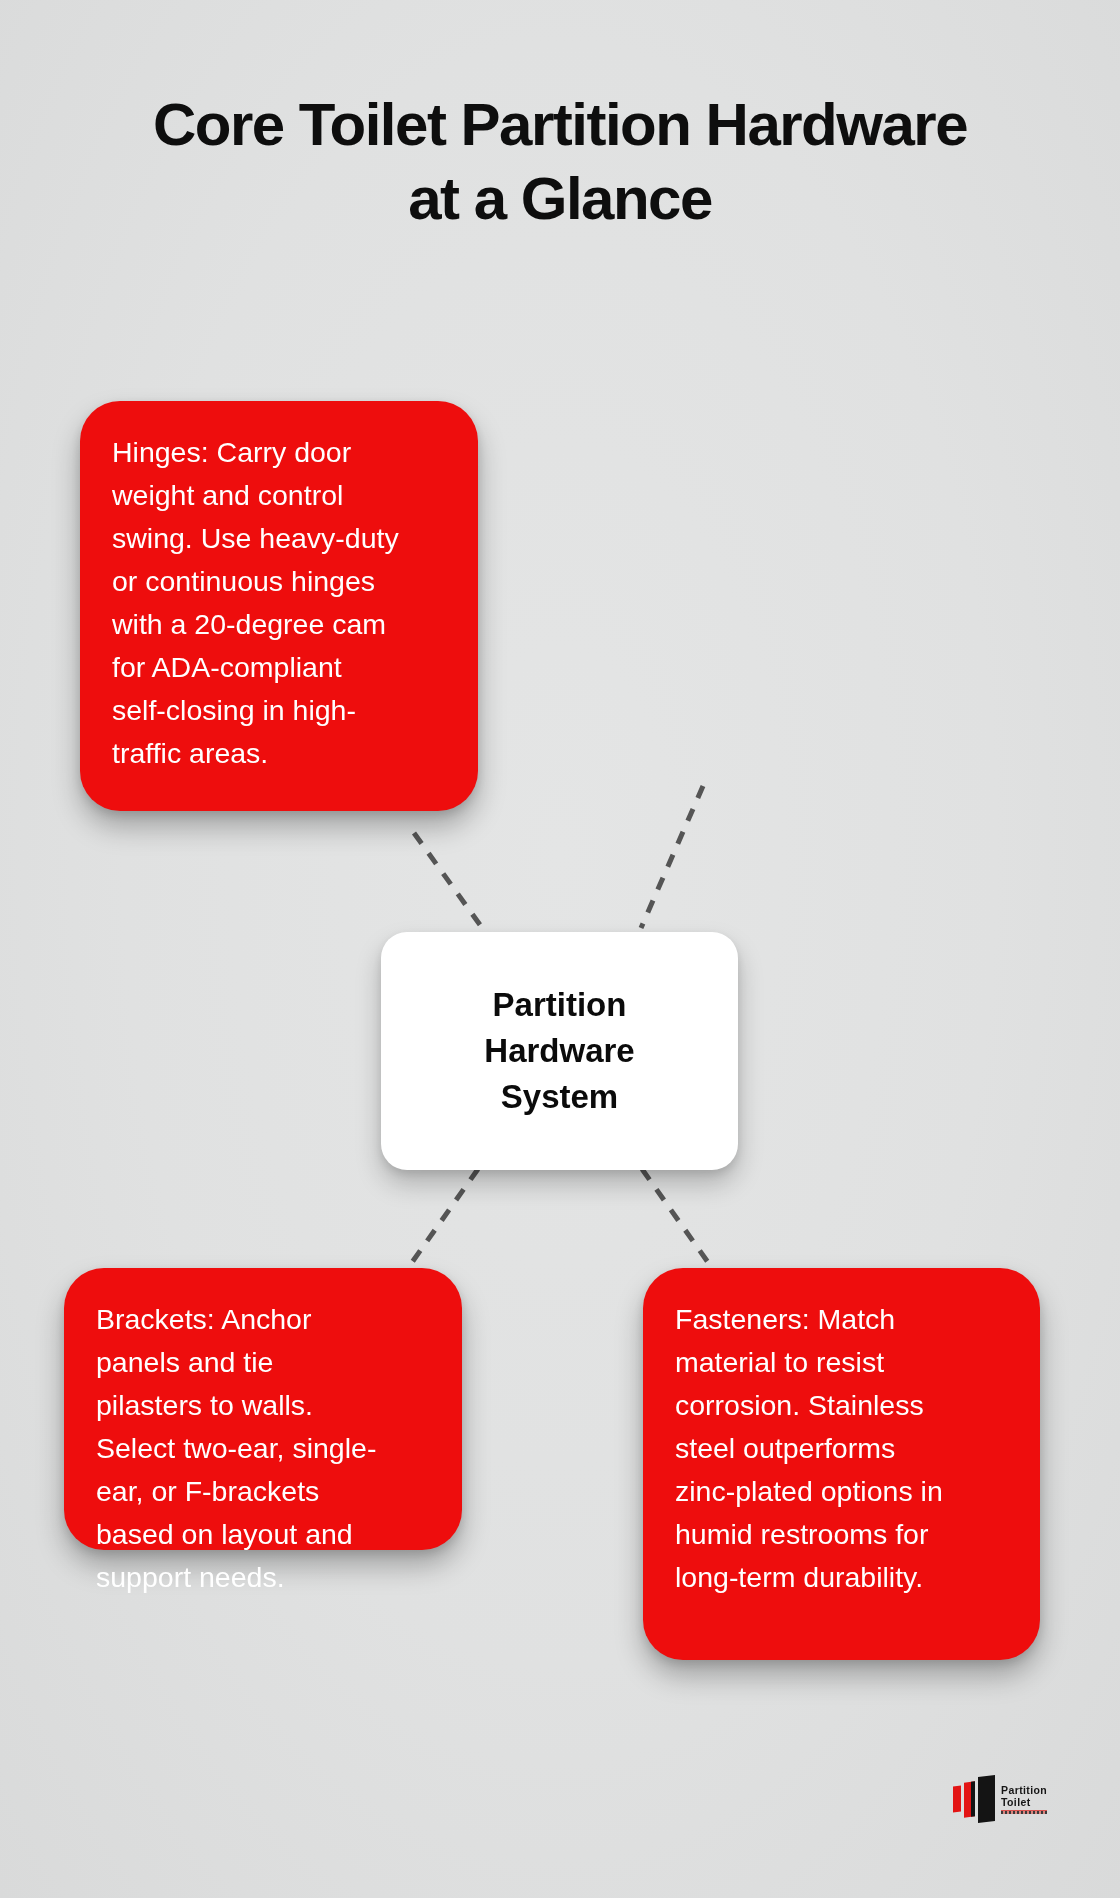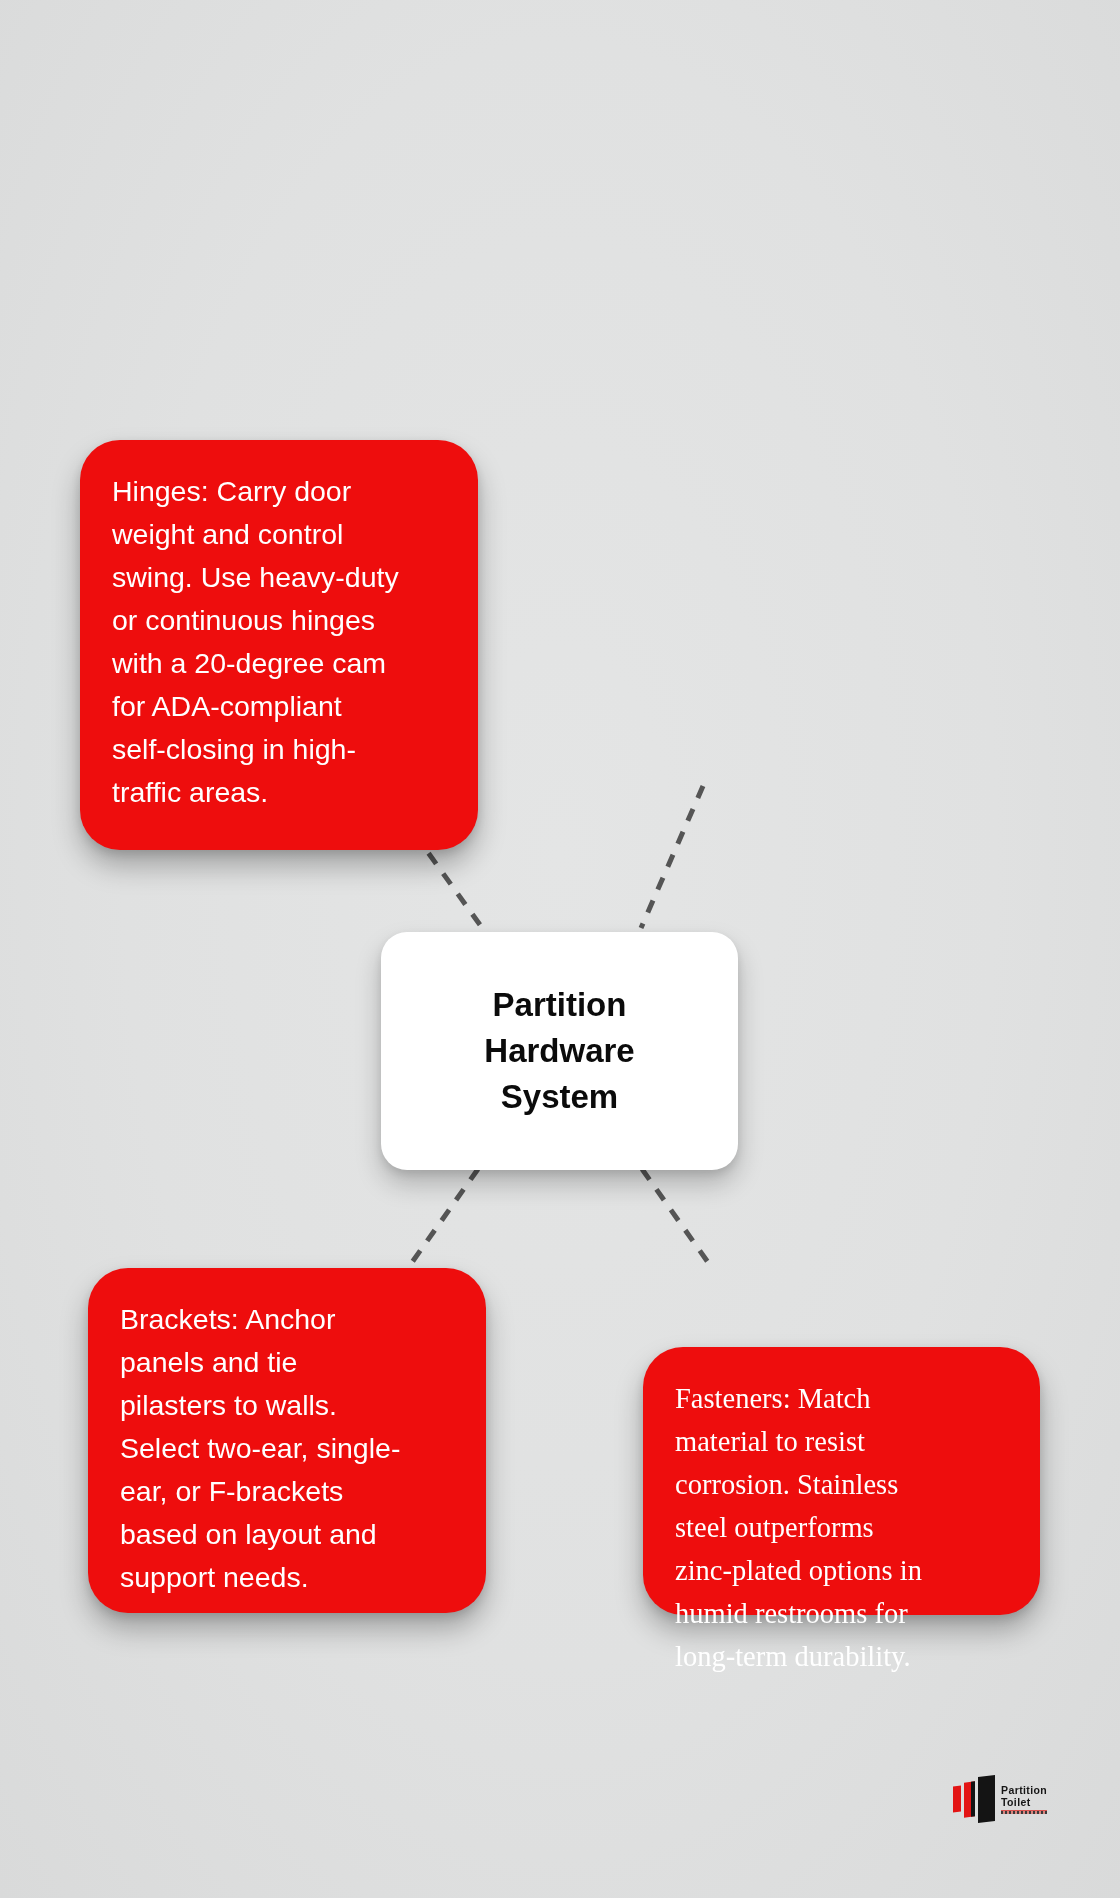--- a/index.html
+++ b/index.html
@@ -45,24 +45,24 @@
     position: absolute;
     background: #ee0d0d;
     color: #ffffff;
     border-radius: 40px;
     padding: 30px 24px 26px 32px;
     font-size: 28.5px;
     line-height: 43px;
     white-space: pre-line;
     box-shadow: 0 16px 28px rgba(0,0,0,0.28), 0 4px 10px rgba(0,0,0,0.12);
   }
-  #node-hinges    { left: 80px;  top: 440px;  width: 398px; height: 410px; }
+  #node-hinges    { left: 80px;  top: 401px;  width: 398px; height: 410px; }
   #node-latches   { left: 643px; top: 418px;  width: 397px; height: 366px; }
-  #node-brackets  { left: 88px;  top: 1268px; width: 398px; height: 345px; }
-  #node-fasteners { left: 643px; top: 1347px; width: 397px; height: 268px; font-family: Liberation Serif, serif; }
+  #node-brackets  { left: 64px;  top: 1268px; width: 398px; height: 282px; }
+  #node-fasteners { left: 643px; top: 1268px; width: 397px; height: 392px; }
 
   .center-node {
     position: absolute;
     left: 381px; top: 932px;
     width: 357px; height: 238px;
     background: #ffffff;
     border-radius: 26px;
     display: flex;
     align-items: center;
     justify-content: center;
@@ -109,20 +109,22 @@
     height: 4px;
     background: repeating-linear-gradient(90deg, #3a3a3a 0 2px, #d98680 2px 4px);
     border-top: 1px solid #d9534f;
   }
 </style>
 </head>
 <body>
 
 <div class="page">
 
+  <h1 class="title">Core Toilet Partition Hardware
+at a Glance</h1>
 
   <svg class="connectors" viewBox="0 0 1120 1898" xmlns="http://www.w3.org/2000/svg">
     <line class="connector" x1="414" y1="833" x2="483" y2="929"></line>
     <line class="connector" x1="703" y1="786" x2="641" y2="928"></line>
     <line class="connector" x1="478" y1="1169" x2="408" y2="1268"></line>
     <line class="connector" x1="642" y1="1169" x2="712" y2="1268"></line>
   </svg>
 
   <div class="node" id="node-hinges">Hinges: Carry door
 weight and control

